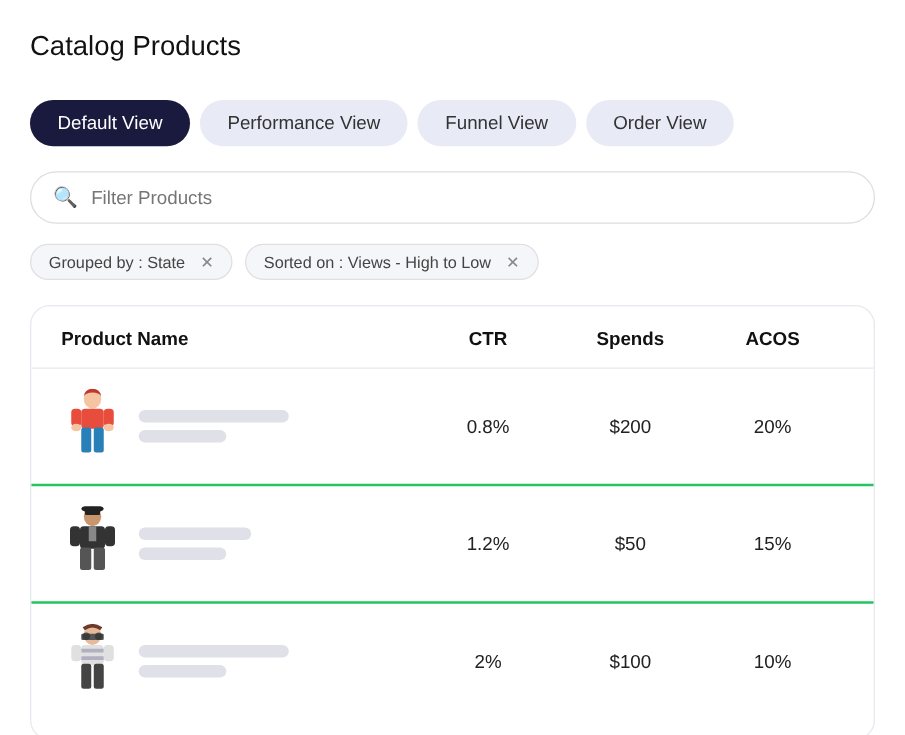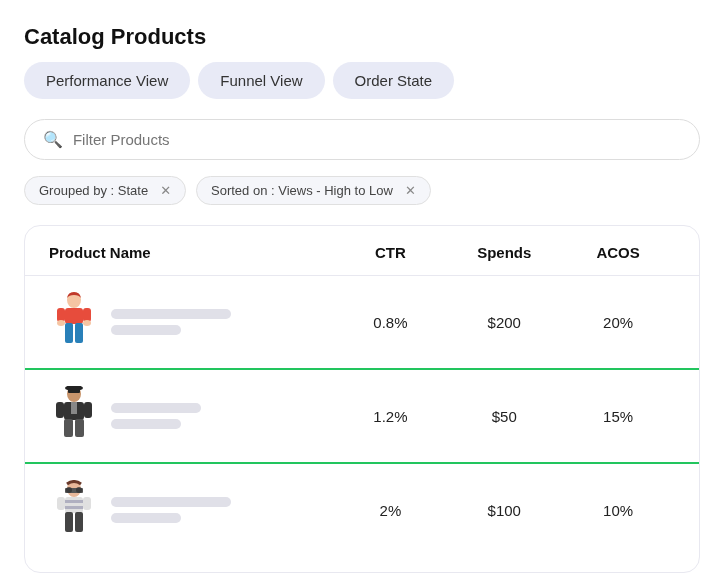--- a/index.html
+++ b/index.html
@@ -7,22 +7,22 @@
       font-family: -apple-system, BlinkMacSystemFont, 'Segoe UI', sans-serif;
       background: #fff;
       padding: 24px;
       width: 724px;
       min-height: 588px;
       color: #1a1a2e;
     }
 
     .page-title {
       font-size: 22px;
-      font-weight: 700;
-      margin-bottom: 12px;
+      font-weight: 400;
+      margin-bottom: 30px;
       color: #111;
     }
 
     .tabs {
       display: flex;
       gap: 8px;
       margin-bottom: 20px;
       flex-wrap: wrap;
     }
 
@@ -175,23 +175,24 @@
       color: #222;
       font-weight: 500;
     }
   </style>
 </head>
 <body>
 
 <h1 class="page-title">Catalog Products</h1>
 
 <div class="tabs">
+  <button class="tab tab-active">Default View</button>
   <button class="tab tab-inactive">Performance View</button>
   <button class="tab tab-inactive">Funnel View</button>
-  <button class="tab tab-inactive">Order State</button>
+  <button class="tab tab-inactive">Order View</button>
 </div>
 
 <div class="search-bar">
   <span class="search-icon">🔍</span>
   <input class="search-input" type="text" placeholder="Filter Products" style="">
 </div>
 
 <div class="filters">
   <div class="filter-chip">
     <span>Grouped by : State</span>

